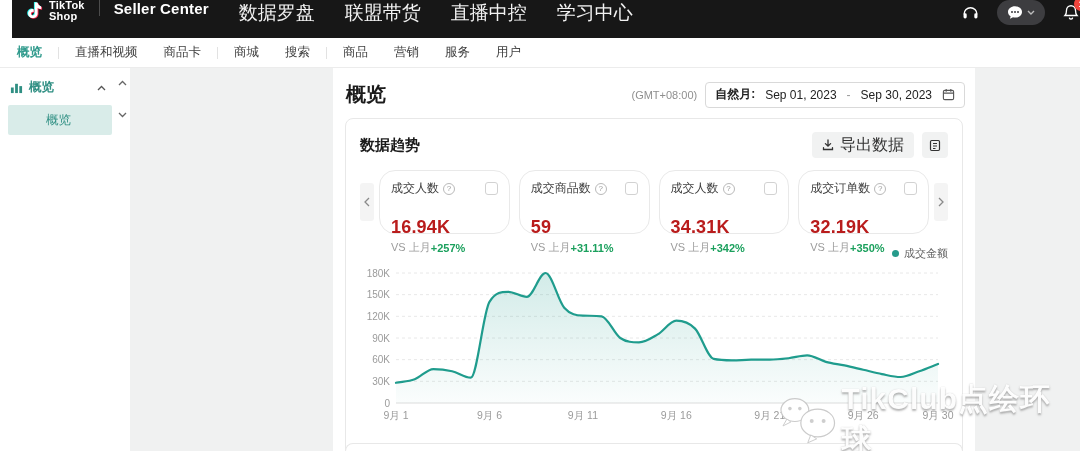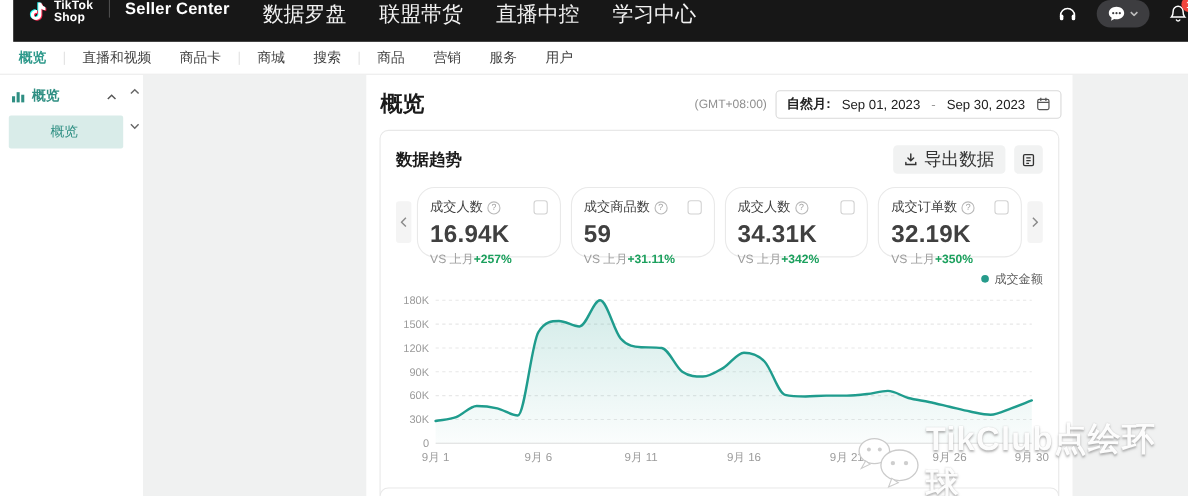--- a/index.html
+++ b/index.html
@@ -52,21 +52,21 @@
 
 .metrics-wrap{position:relative;margin-top:12px;padding:0 19px}
 .car-arrow{position:absolute;top:50%;transform:translateY(-50%);width:14px;height:38px;background:#f4f4f4;border:none;border-radius:3px;color:#8a8a8a;display:flex;align-items:center;justify-content:center;cursor:pointer}
 .car-arrow.left{left:0}.car-arrow.right{right:0}
 .metrics-row{display:flex;gap:9px}
 .metric-card{flex:1;border:1px solid #e9e9e9;border-radius:16px;padding:9px 11px;height:64px;background:#fff}
 .metric-head{display:flex;align-items:center;gap:4px}
 .metric-label{font-size:12px;color:#3f3f3f;white-space:nowrap}
 .help{width:12px;height:12px;border:1px solid #b9b9b9;border-radius:50%;font-size:8px;color:#9a9a9a;display:flex;align-items:center;justify-content:center;cursor:pointer;flex:none}
 .checkbox{margin-left:auto;width:13px;height:13px;border:1px solid #d2d2d2;border-radius:3px;cursor:pointer;background:#fff;flex:none}
-.metric-value{font-size:22px;font-weight:700;color:#404040;margin-top:3px;letter-spacing:.2px}
+.metric-value{font-size:18px;font-weight:700;color:#b91c1c;margin-top:20px;letter-spacing:.2px}
 .metric-sub{display:flex;gap:0;margin-top:2px;font-size:11px;align-items:center}
 .vs{color:#9c9c9c}
 .delta{color:#1ba05d;font-weight:700}
 
 .legend-row{display:flex;justify-content:flex-end;align-items:center;gap:5px;margin-top:12px}
 .legend-dot{width:7px;height:7px;border-radius:50%;background:#269b8b}
 .legend-label{font-size:11px;color:#606060}
 .chart-box{margin-top:2px}
 #trend-chart{overflow:visible;display:block}
 #trend-chart text{font-family:"Liberation Sans","DejaVu Sans",sans-serif}

